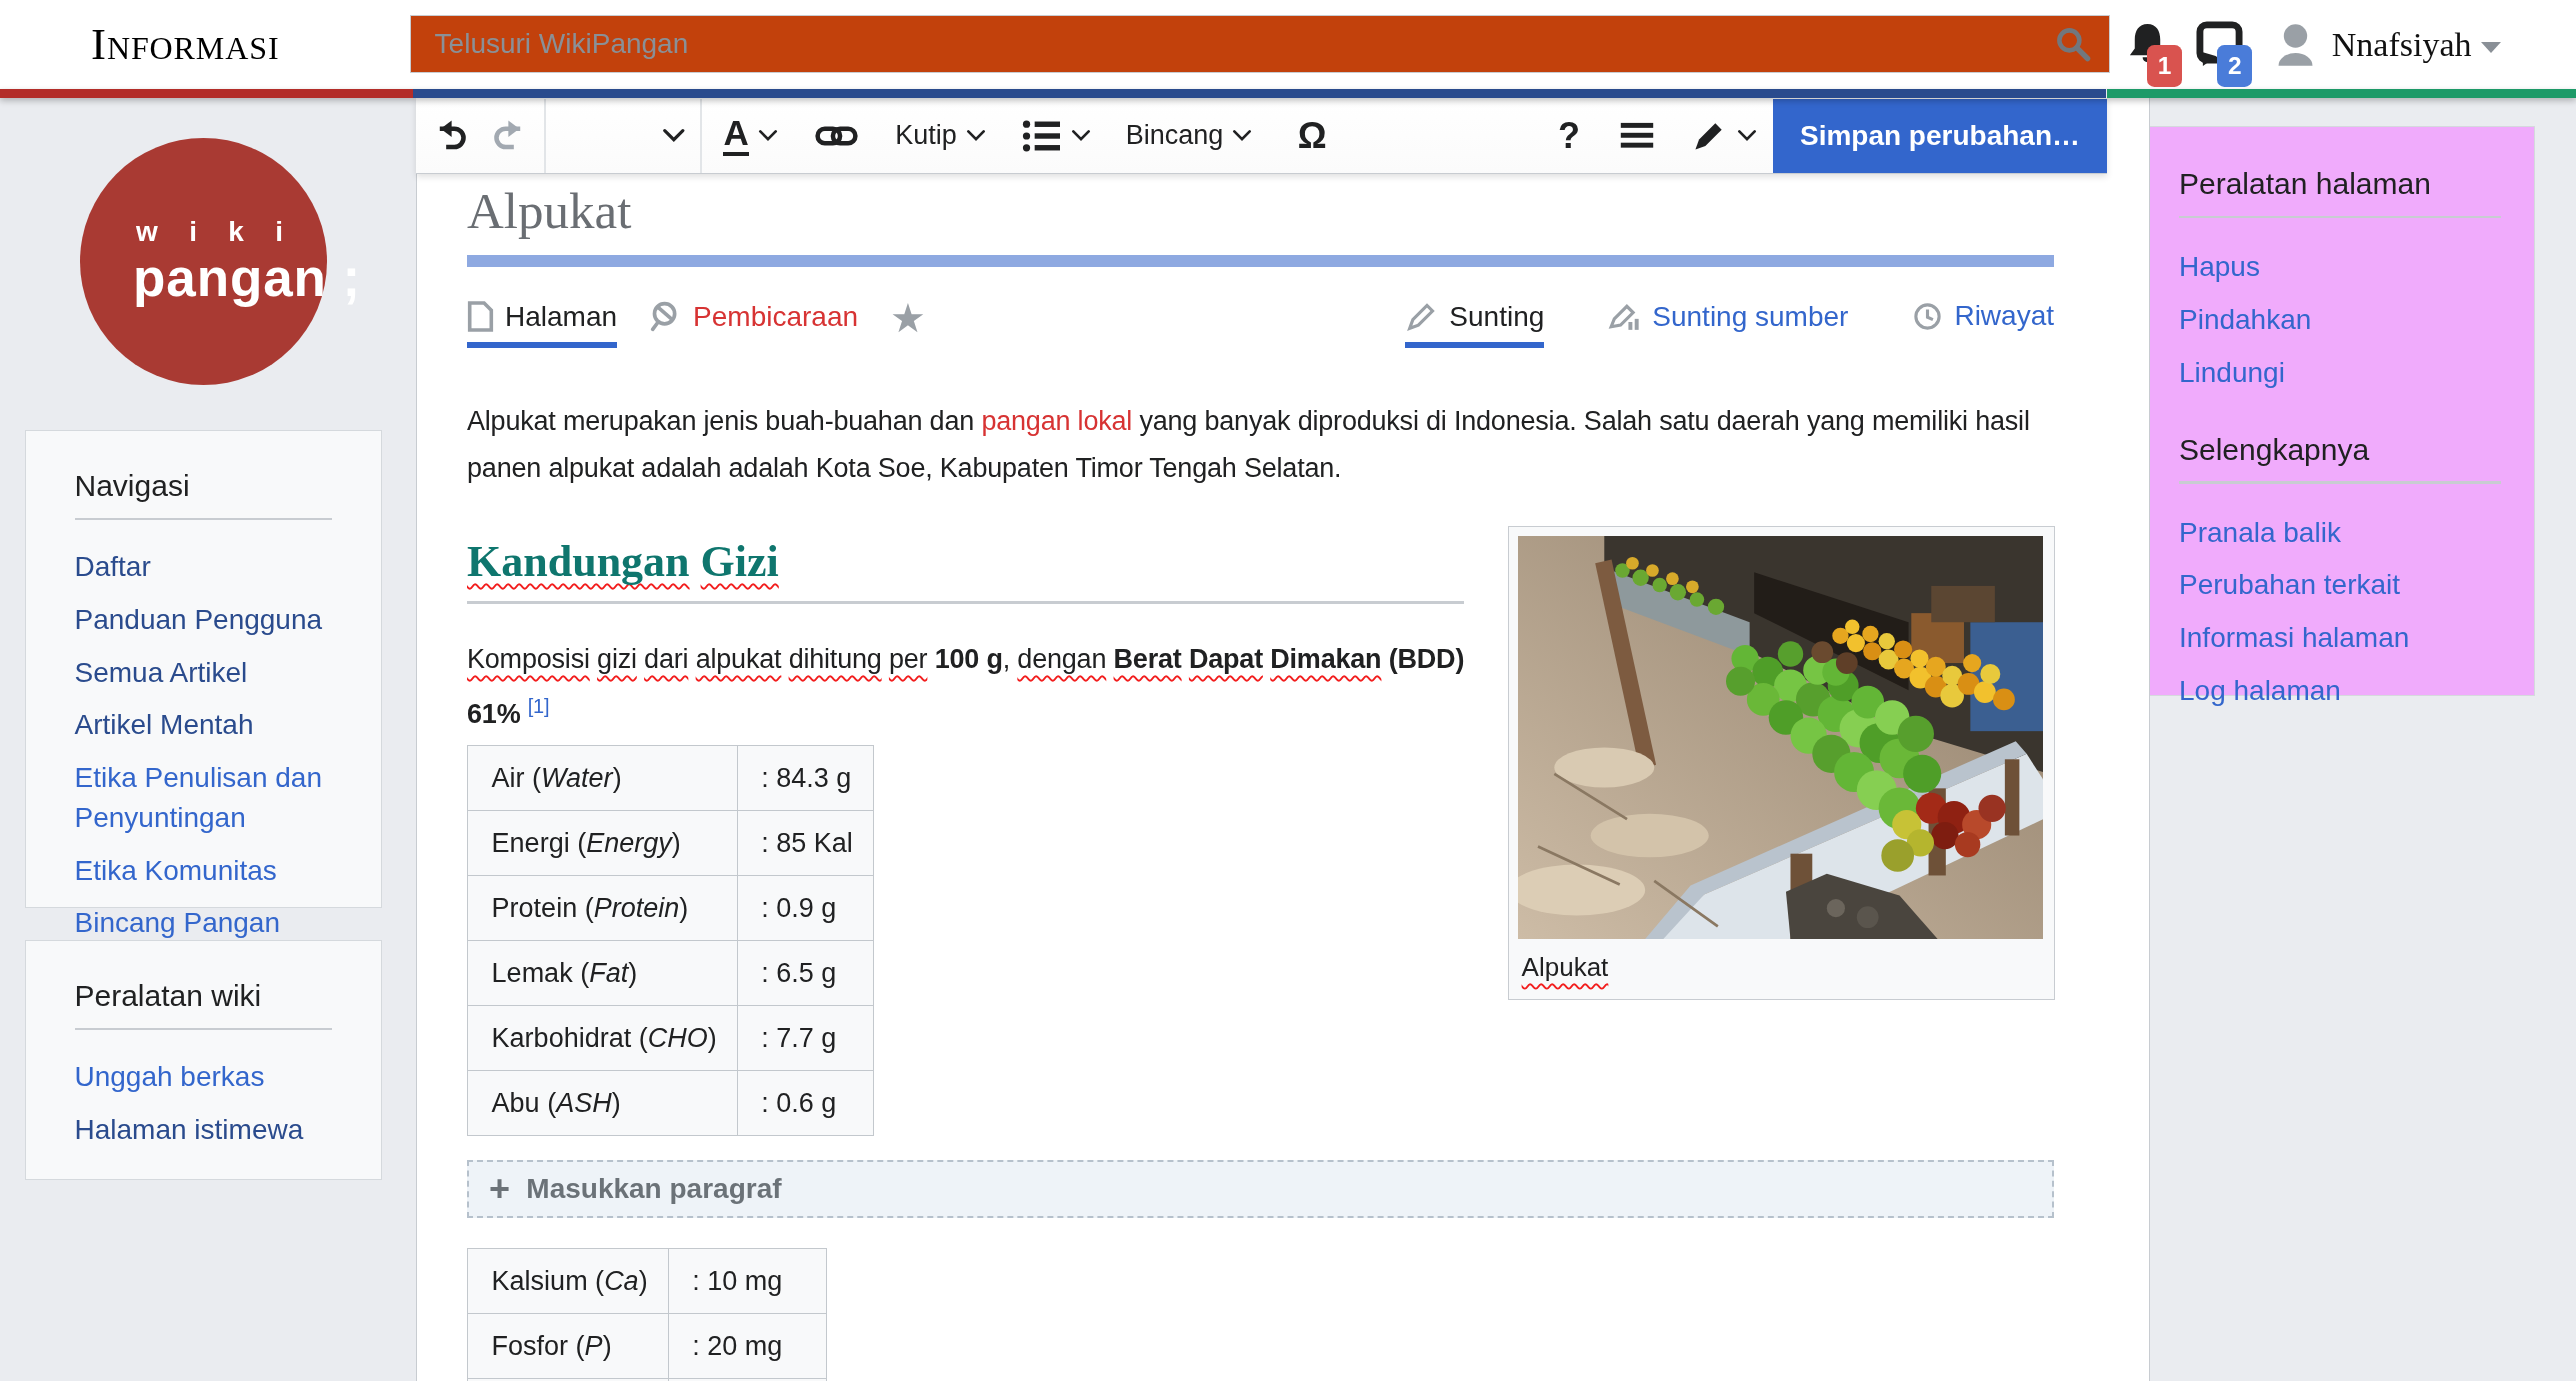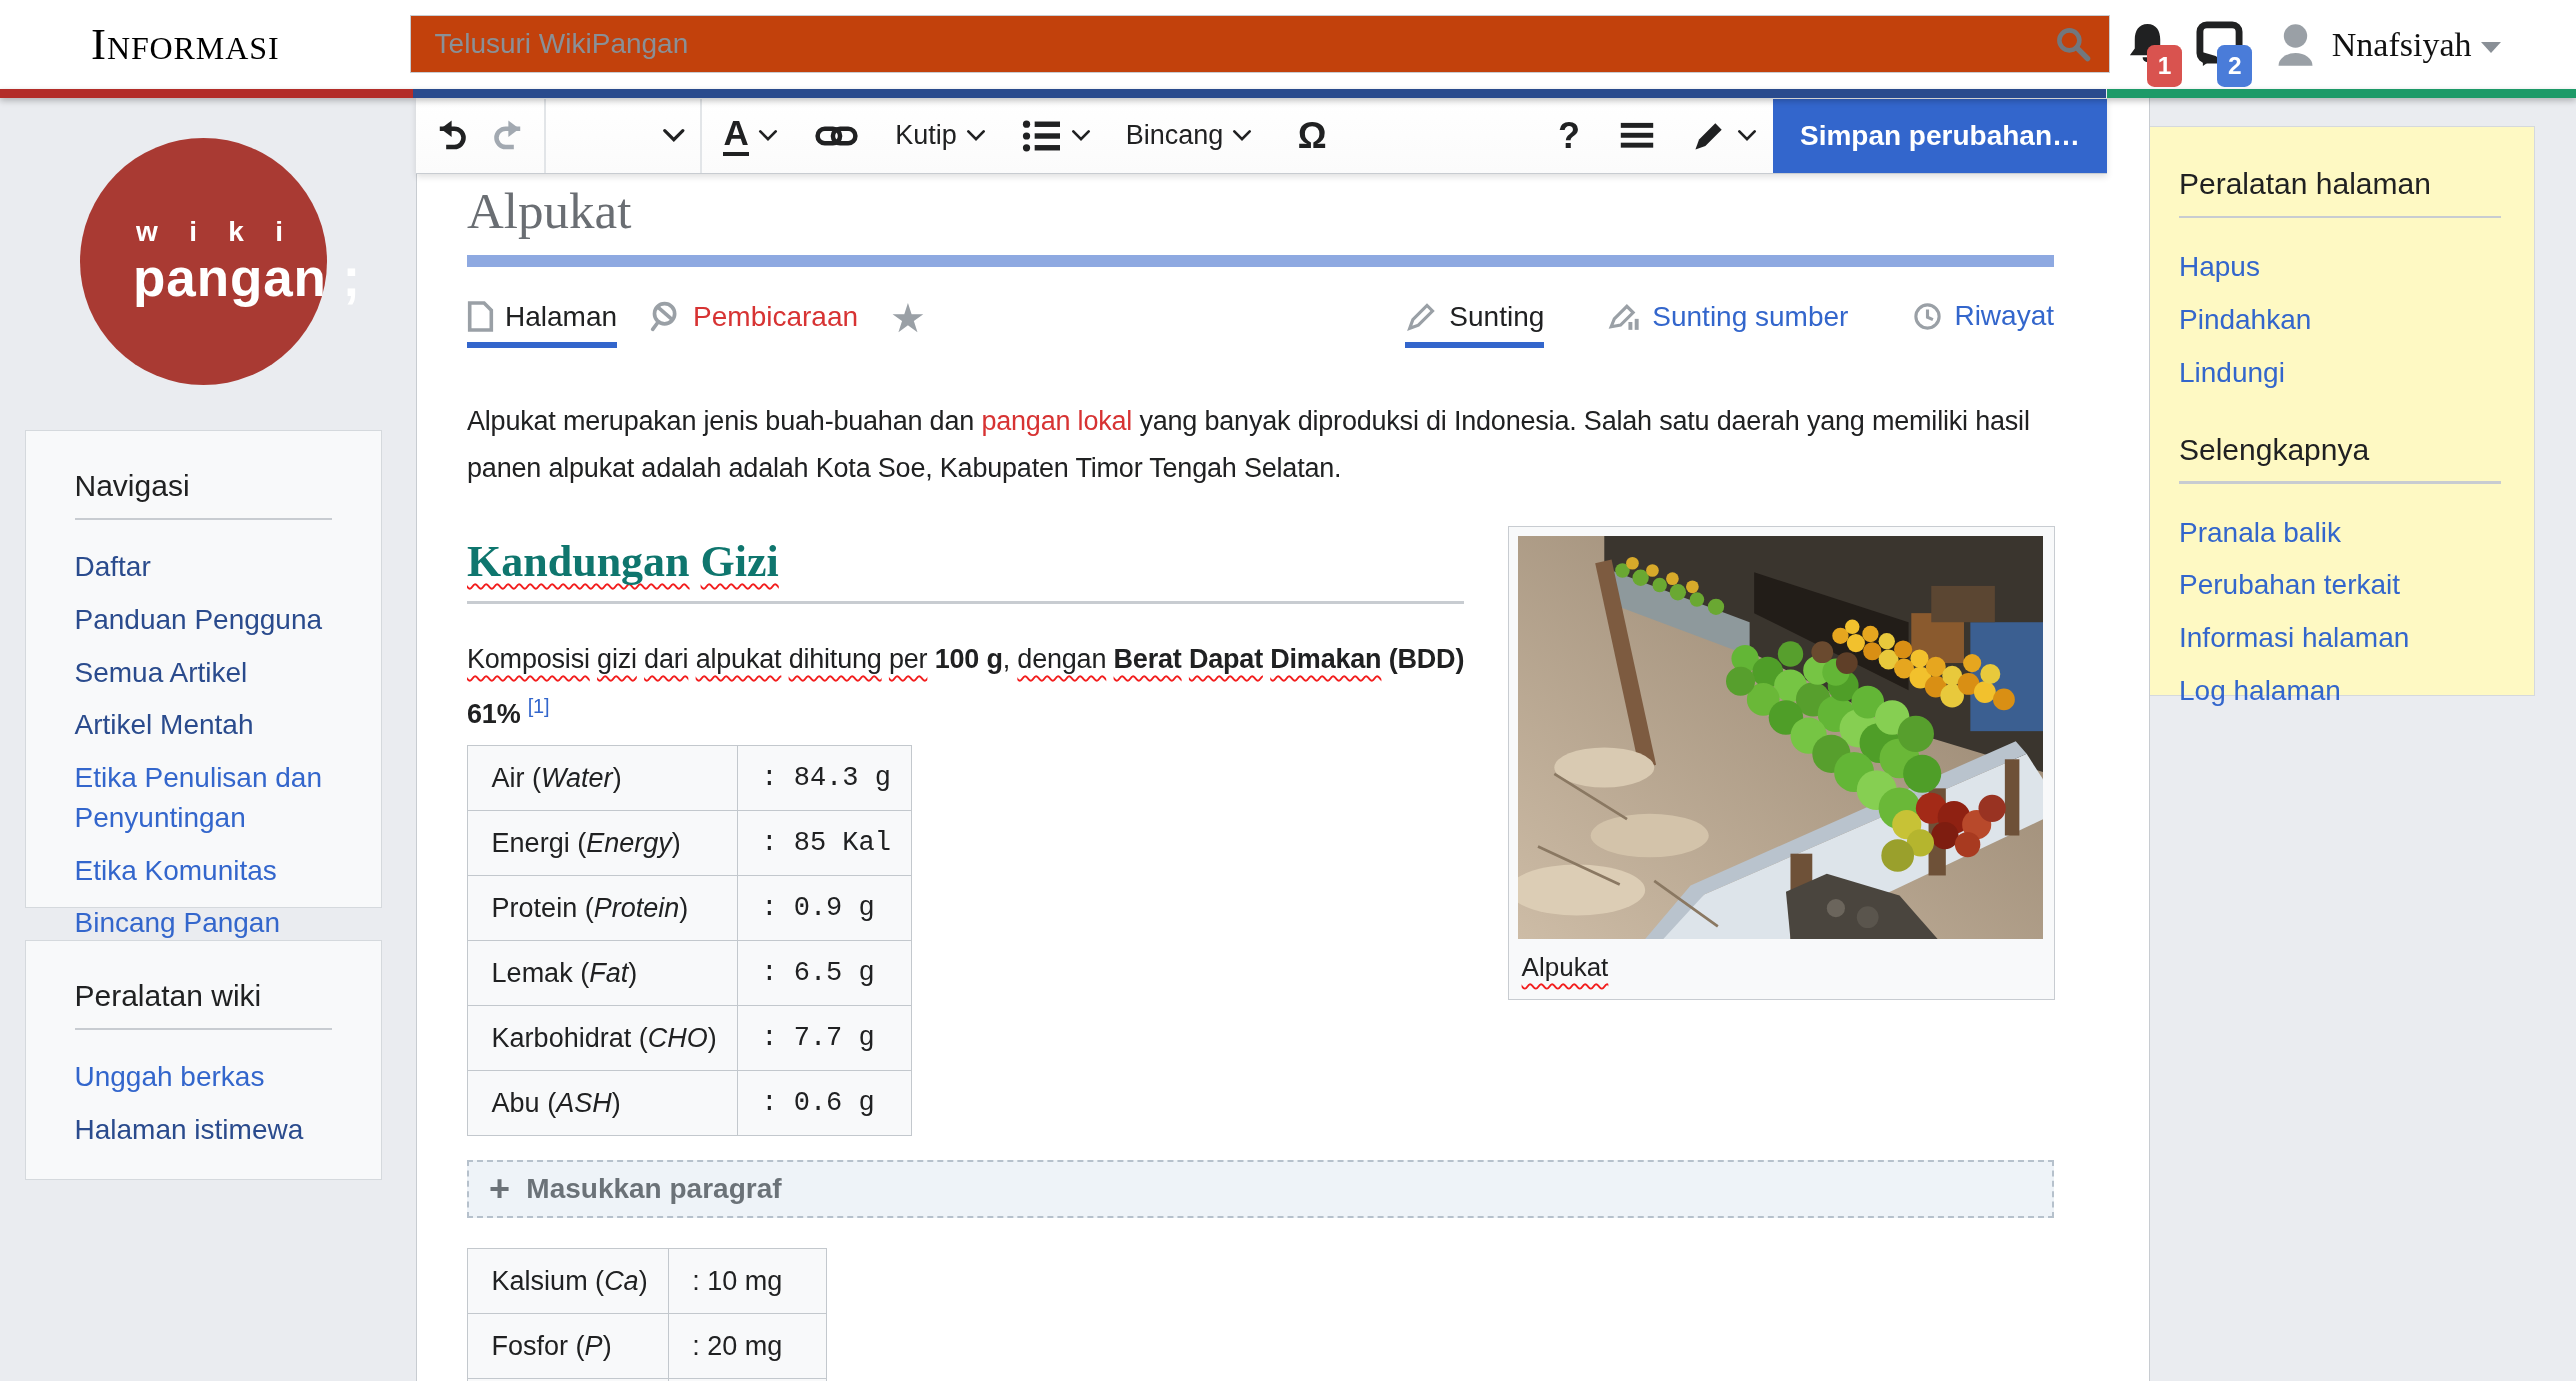--- a/index.html
+++ b/index.html
@@ -76,21 +76,21 @@
   .b{font-weight:bold;}
   .sq{text-decoration:underline wavy #f21d1d;text-decoration-thickness:2.3px;text-underline-offset:7.3px;text-decoration-skip-ink:none;}
   .redlink{color:#d73333;cursor:pointer;}
   .ref{color:#36c;font-size:20px;vertical-align:super;cursor:pointer;}
 
   table.wikitable{border-collapse:collapse;}
   table.wikitable td{border:1.8px solid #c3c8cd;background:#f8f9fa;font-size:27px;height:64px;
     padding:0 20px 0 23.6px;color:#202122;white-space:nowrap;}
   .gizi-table{left:467px;top:745px;}
   .gizi-table td:first-child{width:214px;}
-  .gizi-table td:last-child{width:80px;font-family:Liberation Mono, monospace;}
+  .gizi-table td:last-child{width:80px;}
   .mineral-table{left:467px;top:1248px;}
   .mineral-table td:first-child{width:156px;}
   .mineral-table td:last-child{width:114px;}
 
   .figure{left:1508px;top:526px;width:547px;background:#f8f9fa;border:1.8px solid #c8ccd1;box-sizing:border-box;padding:9px;}
   .figure svg.photo{display:block;width:525px;height:403px;}
   .fig-caption{font-size:26px;color:#202122;padding:12.7px 3.6px 7.3px 3.6px;}
 
   .insert-para{left:467px;top:1160px;width:1587px;height:58px;background:#eef3f8;
     border:2.7px dashed #b6c1cc;box-sizing:border-box;display:flex;align-items:center;cursor:pointer;}
@@ -104,21 +104,21 @@
   .side-box{background:#f8f9fa;border:0.9px solid #d5d9dd;box-sizing:border-box;padding:38px 49px;}
   .box-nav{left:24.5px;top:430px;width:357px;height:478px;}
   .box-tools{left:24.5px;top:940px;width:357px;height:240px;}
   .side-heading{font-size:30px;color:#202122;}
   .side-rule{height:2.7px;background:#c8ccd1;margin:14.5px 0 27px 0;}
   .nav-link{display:block;font-size:28px;line-height:40px;margin-bottom:12.7px;text-decoration:none;cursor:pointer;}
   .nav-link.bright{color:#36c;}
   .nav-link.dark{color:#2a4b8d;}
 
   
-  .right-panel{left:2125px;top:126px;width:410px;height:570px;background:#fef9c3;
+  .right-panel{left:2125px;top:126px;width:410px;height:570px;background:#f0abfc;
     border:0.9px solid #d5d9dd;box-sizing:border-box;padding:40px 33px 0 53px;}
   .right-panel .side-rule{margin:14.5px 0 29px 0;}
   .right-panel .second{margin-top:40px;}
 
   svg{display:block;}
 </style>
 </head>
 <body>
 
 <div class="abs header"></div>

